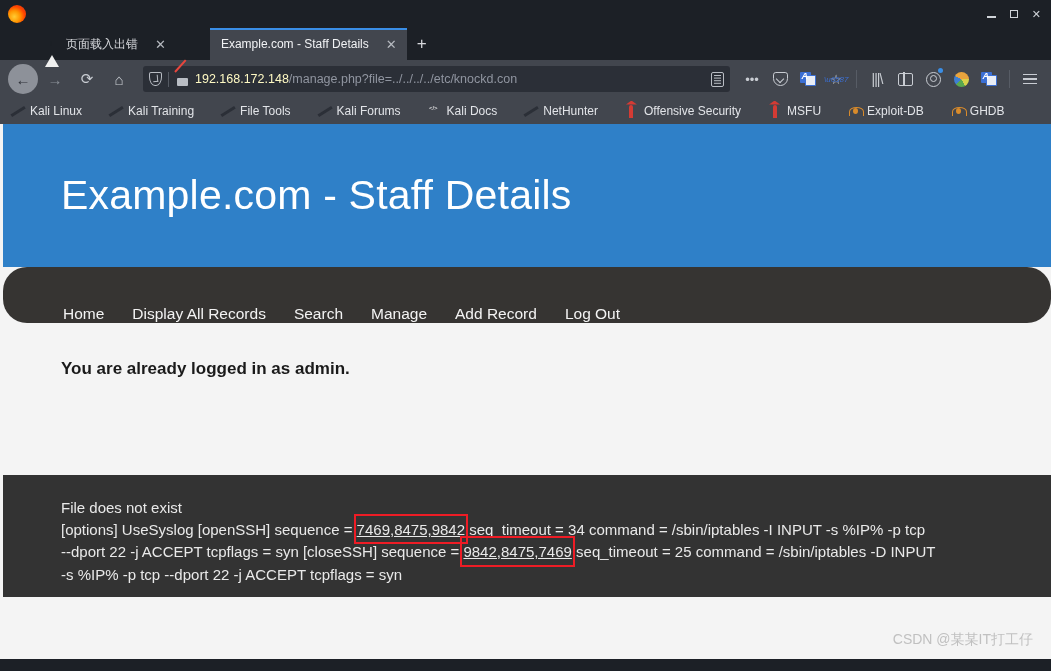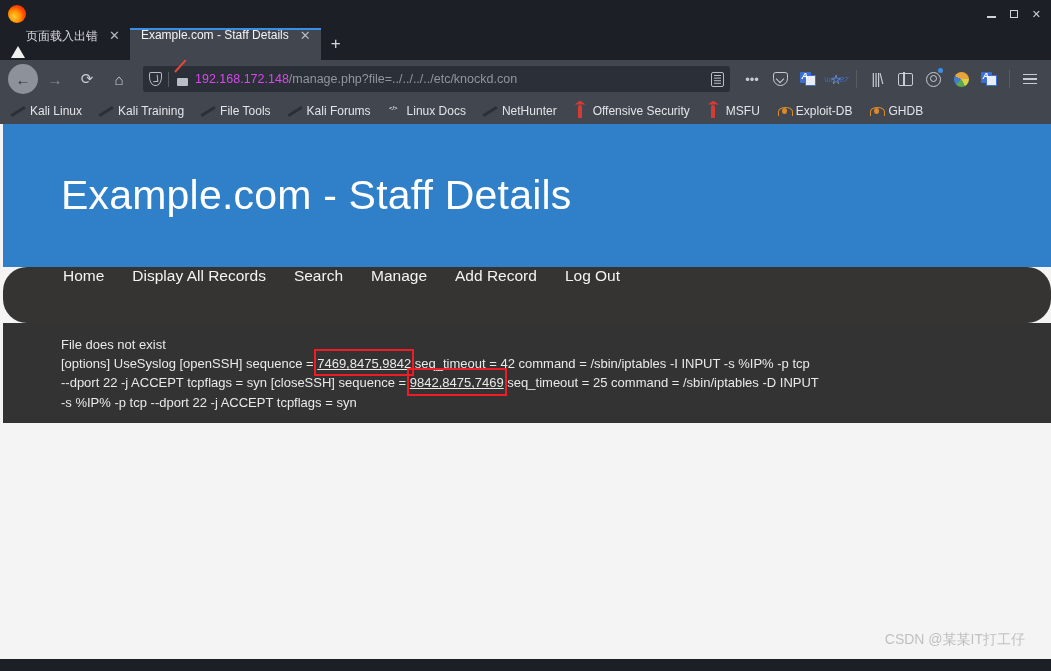--- a/index.html
+++ b/index.html
@@ -32,22 +32,22 @@
   .win-ctrls span{ color:#cfd3d8; font-size:11px; line-height:1; }
   .wc-min{ display:block; width:9px; height:1.5px; background:#cfd3d8; margin-top:6px;}
   .wc-max{ display:block; width:8px; height:8px; border:1.5px solid #cfd3d8;}
   .wc-close{ font-size:13px; color:#cfd3d8; }
 
   
   .tabstrip{
     height:32px; background:#1c2026; display:flex; align-items:flex-end;
   }
   .tab{
-    height:32px; display:flex; align-items:flex-start; gap:1px;
-    padding:0 10px 0 11px; position:relative; min-width:120px;
+    height:32px; display:flex; align-items:center; gap:7px;
+    padding:0 10px 0 11px; position:relative; min-width:120px;margin-left:34px;
   }
   .tab.inactive{ background:#1c2026; }
   .tab.active{ background:#42464e; }
   .tab.active:before{
     content:""; position:absolute; top:0; left:0; right:0; height:2px;
     background:#3a8ee6;
   }
   .tab-favicon{ width:14px; height:14px; flex:0 0 auto; position:relative; }
   .warn-tri{
     width:0;height:0;border-left:7px solid transparent;border-right:7px solid transparent;
@@ -103,21 +103,21 @@
     position:absolute;bottom:0;left:1px;width:11px;height:8px;background:#b9bdc4;border-radius:1px;
   }
   .lock-broken .slash{
     position:absolute;left:-1px;top:-1px;width:16px;height:2px;background:#e8463d;
     transform:rotate(-48deg);transform-origin:left center;
   }
   .url-text{
     font-size:12.5px; white-space:nowrap; overflow:hidden;
     flex:1; min-width:0;
   }
-  .url-host{ color:#d946ef;margin-top:42px; }
+  .url-host{ color:#fef9c3;margin-top:42px; }
   .url-path{ color:#9095a0; }
   .reader{
     width:13px;height:15px;border:1.4px solid #b9bdc4;border-radius:2px;flex:0 0 auto;
     margin-left:5px; position:relative;
   }
   .reader:after{
     content:""; position:absolute; left:2px; top:2.2px; width:7px; height:1px;
     background:#b9bdc4;
     box-shadow:0 2.6px 0 #b9bdc4, 0 5.2px 0 #b9bdc4, 0 7.8px 0 0 #b9bdc4;
   }
@@ -158,21 +158,21 @@
   .palette{
     width:15px;height:15px;border-radius:50% 50% 50% 50%;
     background:conic-gradient(#e8a33d 0deg 90deg, #d8d24a 90deg 150deg, #5aa84f 150deg 230deg, #3f7fd1 230deg 300deg, #e8a33d 300deg 360deg);
   }
   .hamb{display:flex;flex-direction:column;gap:3px;}
   .hamb i{display:block;width:14px;height:1.6px;background:#c9cdd3;}
 
   
   .bookmarks{
     height:26px;background:#42464e;display:flex;align-items:center;
-    padding:0 6px; gap:6px; font-size:12px; color:#e2e4e8;
+    padding:0 6px; gap:16px; font-size:12px; color:#e2e4e8;
   }
   .bm{ display:flex;align-items:center;gap:5px;padding:2px 6px;white-space:nowrap;}
   .bm-ico{width:13px;height:13px;flex:0 0 auto;position:relative;}
   .dragon-red{
     width:13px;height:13px;border-radius:50%;
     background:radial-gradient(circle at 60% 40%, #fff 0 18%, #c8312b 19% 100%);
     position:relative; overflow:hidden;
   }
   .dragon-red:after{
     content:"";position:absolute;left:-2px;top:5px;width:16px;height:2.6px;background:#2b2f37;
@@ -220,45 +220,45 @@
   .page-hero{
     background:#2f80c8; height:143px; margin-left:3px;
     display:flex; align-items:center;
   }
   .page-hero h1{
     color:#ffffff; font-size:41px; font-weight:400; margin-left:58px;
     letter-spacing:.2px;
   }
   .page-nav{
     background:#363432; height:56px; margin-left:3px;
-    display:flex; align-items:flex-start; padding-left:60px; gap:28px;border-radius:24px;
+    display:flex; align-items:flex-end; padding-left:60px; gap:28px;border-radius:24px;
   }
   .page-nav a{
     color:#f3f3f3; font-size:15.5px; text-decoration:none; white-space:nowrap;
   }
   .page-body{
     background:#f4f4f4; height:152px; margin-left:3px; padding:36px 0 0 58px;
   }
   .page-body .msg{
     font-size:17px; font-weight:bold; color:#1a1a1a;
   }
   .page-foot{
-    background:#333333; margin-left:3px; padding:12px 0 11px 58px;
-    font-size:13px; color:#e9e9e9; line-height:1.48;
+    background:#333333; margin-left:3px; padding:22px 0 11px 58px;
+    font-size:15px; color:#e9e9e9; line-height:1.48;
     position:relative;
   }
   .foot-line{ white-space:nowrap; }
   .hl{ position:relative; display:inline-block;text-decoration:underline; }
   .hl:after{
     content:""; position:absolute; left:-3px; right:-3px; top:-5px; bottom:-3px;
     border:2.5px solid #ee1c25; pointer-events:none;
   }
   .page-rest{ background:#f4f4f4; flex:1; margin-left:3px; }
   .watermark{
-    position:absolute; right:26px; bottom:10px;
+    position:absolute; right:18px; bottom:10px;
     font-size:14px; color:#c0c0c0;
   }
 </style>
 </head>
 <body>
 
 <div class="titlebar">
   <div class="ff-logo"></div>
   <div class="win-ctrls">
     <span>
@@ -357,21 +357,21 @@
   <div class="bm">
     <span class="bm-ico"><span class="dragon-blue"></span></span>
     <span>File Tools</span>
   </div>
   <div class="bm">
     <span class="bm-ico"><span class="dragon-blue"></span></span>
     <span>Kali Forums</span>
   </div>
   <div class="bm">
     <span class="bm-ico"><span class="docs-ico"></span></span>
-    <span>Linux Docs</span>
+    <span>Kali Docs</span>
   </div>
   <div class="bm">
     <span class="bm-ico"><span class="dragon-red"></span></span>
     <span>NetHunter</span>
   </div>
   <div class="bm">
     <span class="bm-ico"><span class="msfu-ico"></span></span>
     <span>Offensive Security</span>
   </div>
   <div class="bm">
@@ -396,24 +396,27 @@
 
   <div class="page-nav">
     <a href="#">Home</a>
     <a href="#">Display All Records</a>
     <a href="#">Search</a>
     <a href="#">Manage</a>
     <a href="#">Add Record</a>
     <a href="#">Log Out</a>
   </div>
 
+  <div class="page-body">
+    <div class="msg">You are already logged in as admin.</div>
+  </div>
 
   <div class="page-foot">
     <div class="foot-line">File does not exist</div>
-    <div class="foot-line"><span>[options] UseSyslog [openSSH] sequence = </span><span class="hl">7469,8475,9842</span><span> seq_timeout = 42 command = /sbin/iptables -I INPUT -s %IP% -p tcp</span></div>
+    <div class="foot-line"><span>[options] UseSyslog [openSSH] sequence = </span><span class="hl">7469,8475,9842</span><span> seq_timeout = 34 command = /sbin/iptables -I INPUT -s %IP% -p tcp</span></div>
     <div class="foot-line"><span>--dport 22 -j ACCEPT tcpflags = syn [closeSSH] sequence = </span><span class="hl">9842,8475,7469</span><span> seq_timeout = 25 command = /sbin/iptables -D INPUT</span></div>
     <div class="foot-line">-s %IP% -p tcp --dport 22 -j ACCEPT tcpflags = syn</div>
   </div>
 
   <div class="page-rest"></div>
 
   <div class="watermark">CSDN @某某IT打工仔</div>
 </div>
 
 </body></html>

